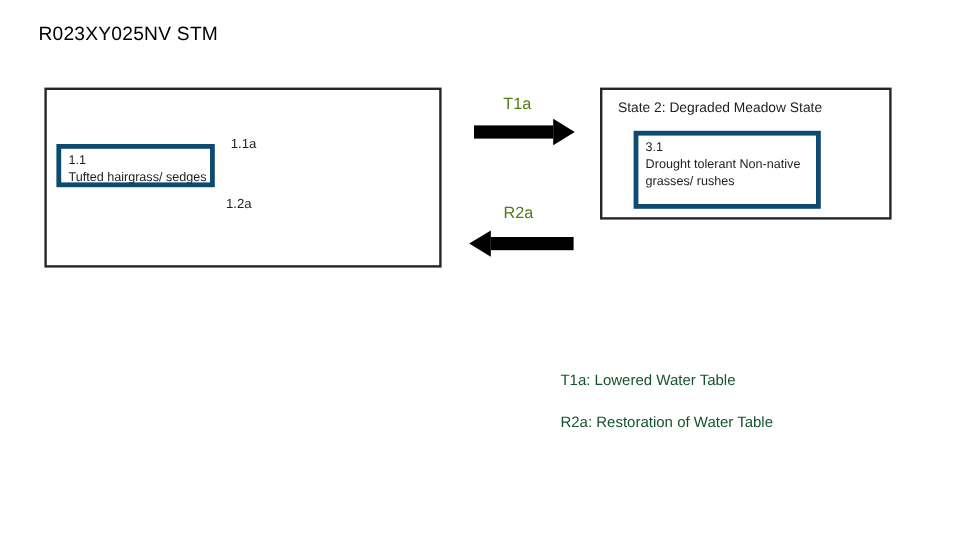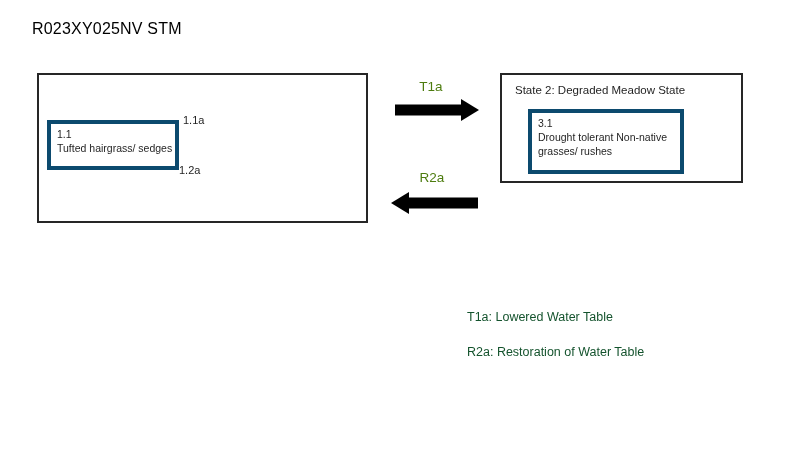--- a/index.html
+++ b/index.html
@@ -50,27 +50,28 @@
     position: absolute;
     border: 4px solid #0c4a6e;
     background: #ffffff;
     box-sizing: border-box;
     padding: 3px 6px;
     font-size: 10.5px;
     line-height: 14px;
     color: #1f1f1f;
   }
   .community .community-name { white-space: pre-wrap; }
-  .box11 { left: 8px;  top: 45px; width: 132px; height: 50px; }
+  .box11 { left: 8px;  top: 45px; width: 132px; height: 36px; }
   .box11 .community-name { white-space: nowrap; }
   .box12 { left: 204px; top: 48px; width: 110px; height: 49px; }
   .box31 { left: 26px; top: 34px; width: 156px; height: 65px; }
   .pathway-label {
     position: absolute;
     width: 40px;
+    text-align: center;
     font-size: 11px;
     color: #1f1f1f;
   }
   .p11a { left: 183px; top: 114px; }
   .p12a { left: 179px; top: 164px; }
   .transition-label {
     position: absolute;
     width: 52px;
     text-align: center;
     font-size: 13.5px;

